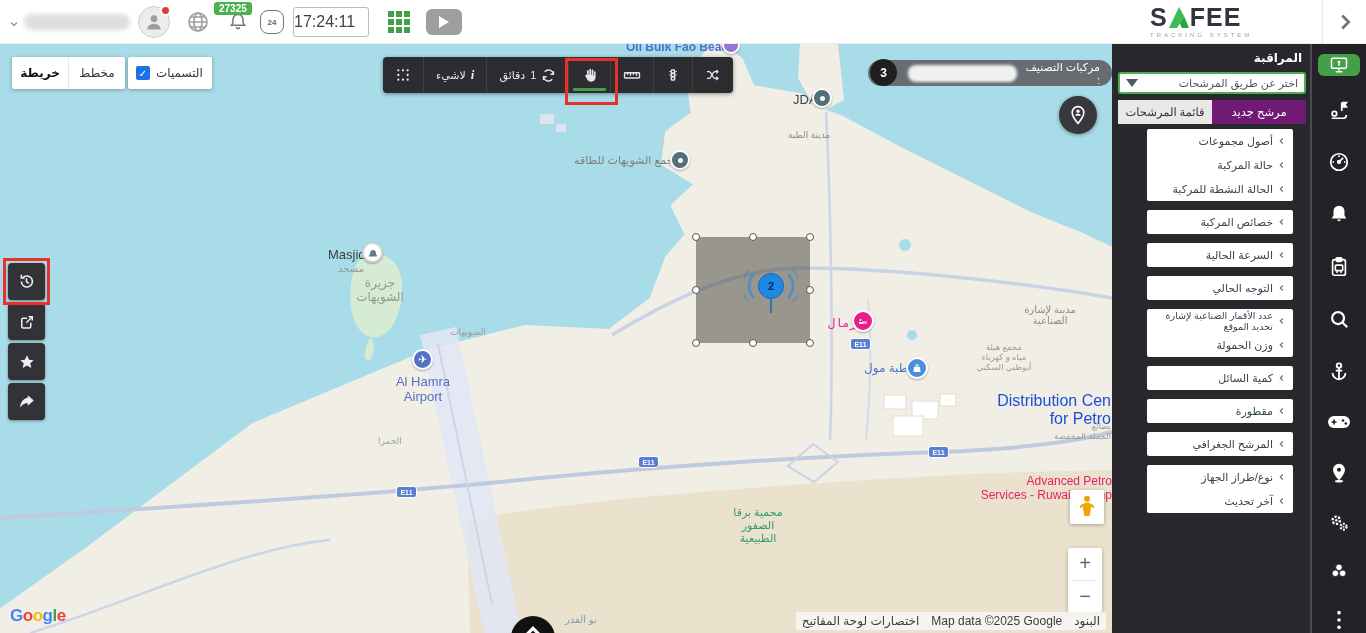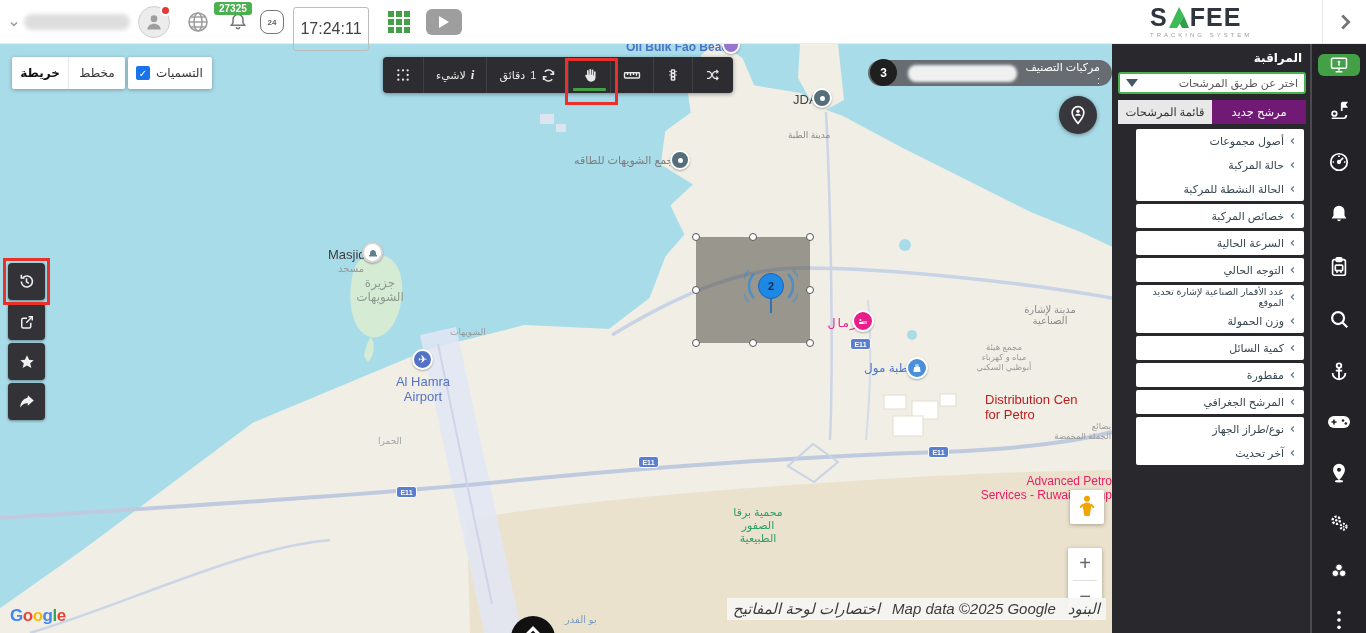--- a/index.html
+++ b/index.html
@@ -6,21 +6,21 @@
   html,body { width:1366px; height:633px; overflow:hidden; }
   body { font-family:"Liberation Sans","DejaVu Sans",sans-serif; background:#fff; position:relative; }
   .abs { position:absolute; }
 
   
   .topbar { position:absolute; left:0; top:0; width:1366px; height:44px; background:#fff; border-bottom:1px solid #ececec; z-index:50; }
   .blur-block { background:#dedede; border-radius:8px; filter:blur(2px); }
   .avatar { width:32px; height:32px; border-radius:50%; background:#ececec; border:1px solid #cfcfcf; display:flex; align-items:center; justify-content:center; color:#9e9e9e; }
   .red-dot { position:absolute; right:-2px; top:-2px; width:11px; height:11px; border-radius:50%; background:#e53935; border:2px solid #fff; }
   .badge-green { position:absolute; left:-14px; top:-10px; background:#4caf50; color:#fff; font-size:10px; font-weight:bold; padding:1px 5px; border-radius:3px; }
-  .timebox { border:1px solid #bdbdbd; border-radius:3px; width:76px; height:44px; display:flex; align-items:center; justify-content:center; font-size:16px; color:#424242; }
+  .timebox { border:1px solid #bdbdbd; border-radius:3px; width:76px; height:30px; display:flex; align-items:center; justify-content:flex-start; font-size:16px; color:#424242; }
   .grid9 { display:grid; grid-template-columns:repeat(3,6px); grid-gap:2px; }
   .grid9 span { width:6px; height:6px; background:#43a047; }
   .playbtn { width:36px; height:26px; border-radius:6px; background:#9e9e9e; display:flex; align-items:center; justify-content:center; }
   .playbtn i { display:block; width:0; height:0; border-left:10px solid #fff; border-top:6px solid transparent; border-bottom:6px solid transparent; }
   .logo { display:flex; align-items:flex-end; color:#2f3640; font-weight:bold; font-size:25px; letter-spacing:1px; line-height:1; }
   .logo-sub { font-size:6px; color:#9e9e9e; letter-spacing:3px; text-align:right; margin-top:2px; }
   .clock24 { width:24px; height:24px; border-radius:50%; border:1.7px solid #757575; color:#616161; font-size:8px; display:flex; align-items:center; justify-content:center; font-weight:bold; }
 
   
   .map { position:absolute; left:0; top:44px; width:1112px; height:589px; background:#a9dce9; overflow:hidden; }
@@ -44,36 +44,36 @@
   .roundbtn-dark { position:absolute; width:38px; height:38px; border-radius:50%; background:#37373d; color:#fff; display:flex; align-items:center; justify-content:center; box-shadow:0 1px 4px rgba(0,0,0,.4); cursor:pointer; }
   .sq-dark { position:absolute; left:8px; width:37px; height:37px; background:#323237; border-radius:4px; color:#f0f0f0; display:flex; align-items:center; justify-content:center; box-shadow:0 1px 3px rgba(0,0,0,.4); cursor:pointer; }
   .selrect { position:absolute; left:696px; top:193px; width:114px; height:106px; background:rgba(72,69,60,.52); }
   .handle { position:absolute; width:8px; height:8px; background:#fff; border:1px solid #555; border-radius:50%; }
   .zoomctl { position:absolute; left:1068px; top:504px; width:34px; height:64px; display:flex; flex-direction:column; }
   .zoomctl div { flex:1; display:flex; align-items:center; justify-content:center; font-size:20px; color:#666; cursor:pointer; }
   .zoomctl .zdiv { flex:0 0 1px; background:#e0e0e0; margin:0 5px; }
   .pegman { position:absolute; left:1070px; top:446px; width:34px; height:34px; display:flex; align-items:center; justify-content:center; cursor:pointer; }
   .chevcircle { position:absolute; left:511px; top:572px; width:44px; height:44px; border-radius:50%; background:#111; display:flex; align-items:flex-start; justify-content:center; padding-top:8px; color:#fff; cursor:pointer; }
   .google { position:absolute; left:10px; top:562px; font-size:17px; font-weight:bold; letter-spacing:-0.5px; }
-  .attrib { position:absolute; right:6px; bottom:13px; display:flex; font-size:15px; color:#3c3c3c;font-style:italic; }
+  .attrib { position:absolute; right:6px; bottom:3px; display:flex; font-size:12px; color:#3c3c3c; }
   .attrib span { background:rgba(245,245,243,.92); padding:2px 6px; cursor:pointer; }
   .cluster-num { position:absolute; left:744px; top:220px; width:54px; height:58px; }
   .cluster-num .c2 { position:absolute; left:14px; top:9px; width:26px; height:26px; border-radius:50%; background:#1e88e5; border:1px solid #1565c0; color:#0d2b52; font-weight:bold; font-size:11px; display:flex; align-items:center; justify-content:center; }
 
   
   .panel { position:absolute; left:1112px; top:44px; width:200px; height:589px; background:#28282d; direction:rtl; }
   .panel-title { color:#fff; font-size:12px; font-weight:bold; padding:7px 10px 5px; }
   .pselect { margin:2px 6px 0; height:22px; background:#fff; border:2px solid #4caf50; border-radius:3px; display:flex; align-items:center; justify-content:space-between; padding:0 6px; cursor:pointer; }
   .pselect .ph { font-size:11px; color:#555; }
   .tri-down { width:0; height:0; border-left:6px solid transparent; border-right:6px solid transparent; border-top:8px solid #455a64; }
   .ptabs { margin:6px 6px 0; height:24px; display:flex; }
   .ptabs .tab { flex:1; display:flex; align-items:center; justify-content:center; font-size:11.5px; cursor:pointer; }
   .tab-active { background:#701a75; color:#fff; }
   .tab-idle { background:#e8e8e8; color:#333;font-family:Liberation Serif, serif; }
-  .acc { margin:5px 8px 0; display:flex; flex-direction:column; gap:3px;padding-left:16px; }
+  .acc { margin:5px 19px 0; display:flex; flex-direction:column; gap:9px;padding-left:16px; }
   .card { background:#fff; border-radius:2px; }
   .arow { height:24px; display:flex; align-items:center; gap:4px; padding:0 6px; font-size:11px; color:#37474f; cursor:pointer; }
   .arow svg { flex:0 0 auto; }
   .arow.small { font-size:9.5px; }
   .panel-divider { position:absolute; left:1310px; top:44px; width:2px; height:589px; background:#4a4a50; }
 
   
   .rail { position:absolute; left:1312px; top:44px; width:54px; height:589px; background:#232327; display:flex; flex-direction:column; align-items:center; }
   .rail .ricon { width:42px; height:40px; display:flex; align-items:center; justify-content:center; color:#fff; cursor:pointer; }
   .rail .ractive { background:#43a047; border-radius:6px; width:42px; height:34px; margin-top:10px; margin-bottom:6px; }
@@ -219,21 +219,21 @@
     </div>
   <div class="mlabel" style="left:1005px; top:260px; width:90px; text-align:center; color:#8a8a8a; font-size:10px; white-space:normal;">
     <div>مدينة لإشارة</div>
       <div>الصناعية</div>
   </div>
   <div class="mlabel" style="left:968px; top:298px; width:72px; text-align:center; color:#9a9a9a; font-size:8.5px; white-space:normal;">
     <div>مجمع هيئة</div>
       <div>مياه و كهرباء</div>
       <div>أبوظبي السكني</div>
   </div>
-  <div class="mlabel" style="left:985px; top:348px; width:126px; color:#b91c1c; font-size:13px; white-space:normal;">
+  <div class="mlabel" style="left:985px; top:348px; width:126px; text-align:right; color:#1d4ed8; font-size:16px; white-space:normal;">
     <div>Distribution Cen</div>
       <div>for Petro</div>
   </div>
   <div class="mlabel" style="left:1015px; top:377px; width:96px; text-align:right; color:#9a9a9a; font-size:8.5px; white-space:normal;">
     <div>بضائع</div>
       <div>الجملة المخفضة</div>
   </div>
   <div class="mlabel" style="left:962px; top:430px; width:150px; text-align:right; color:#e91e63; font-size:12px; white-space:normal;">
     <div>Advanced Petro</div>
       <div>Services - Ruwais Camp</div>

